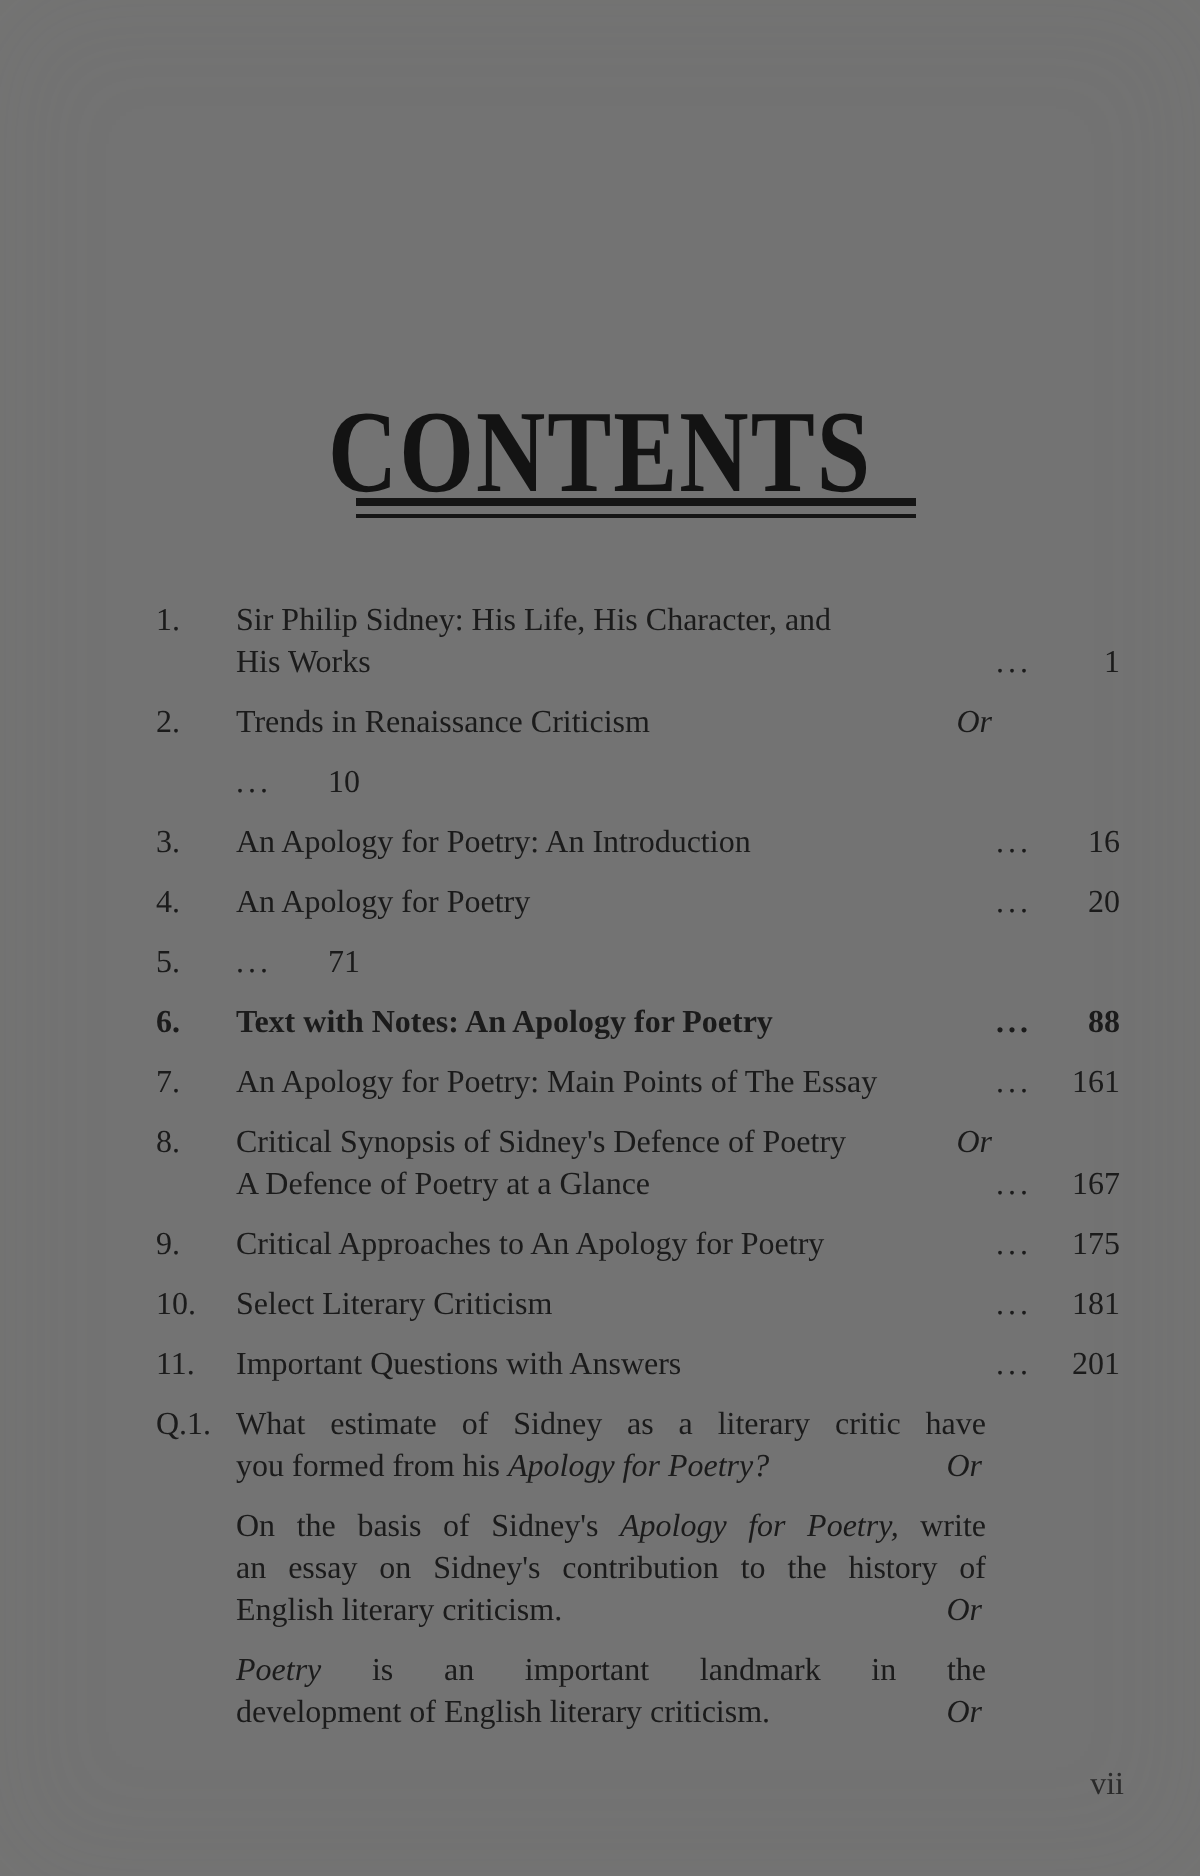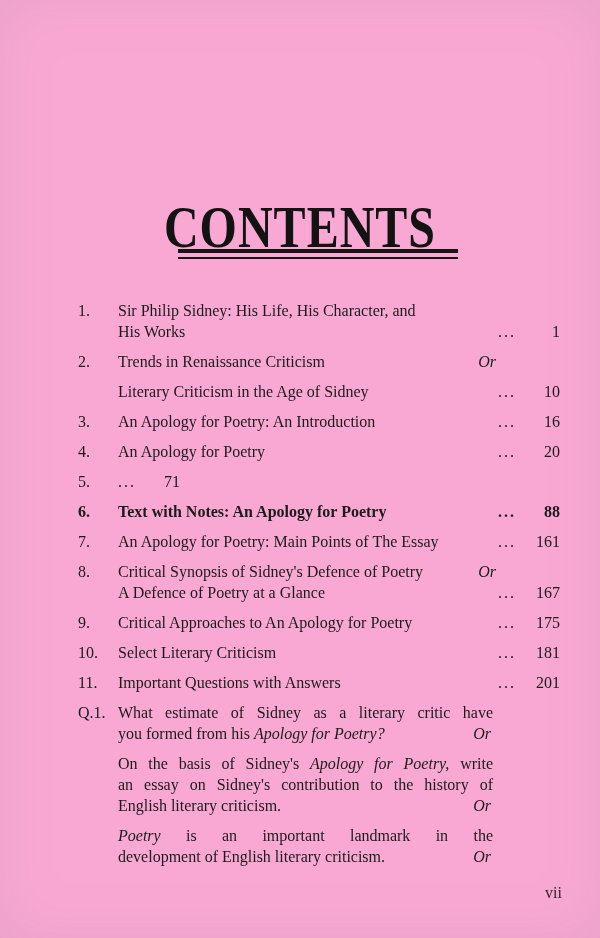--- a/index.html
+++ b/index.html
@@ -1,21 +1,21 @@
 <!DOCTYPE html>
 <html><head>
 <meta charset="utf-8">
 <style>
   html,body{margin:0;padding:0;}
   body{background:#e9e9e7;}
   .page{
     position:relative;
     width:600px;height:938px;
     margin:0 auto;
-    background:#f9a8d4;
+    background:#737373;
     font-family:"Liberation Serif","DejaVu Serif",serif;
     color:#1b1b1b;
     overflow:hidden;
     box-shadow:inset 0 0 60px rgba(120,120,115,0.12);
   }
   
   .title{
     position:absolute;top:205px;left:0;width:100%;
     margin:0;text-align:center;
     font-size:48px;font-weight:bold;letter-spacing:1px;
@@ -76,21 +76,20 @@
         </div>
         <div class="row">
           <span class="num">2.</span>
           <span class="txt">Trends in Renaissance Criticism</span>
           <span class="or it">Or</span>
           <span class="dots"></span>
           <span class="pg"></span>
         </div>
         <div class="row">
           <span class="num"></span>
-          <span class="txt">Literary Criticism in the Age of Sidney</span>
           <span class="dots">...</span>
           <span class="pg">10</span>
         </div>
         <div class="row">
           <span class="num">3.</span>
           <span class="txt">An Apology for Poetry: An Introduction</span>
           <span class="dots">...</span>
           <span class="pg">16</span>
         </div>
         <div class="row">

